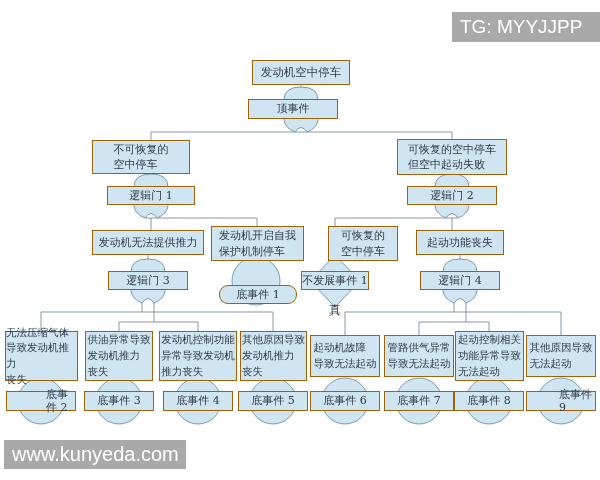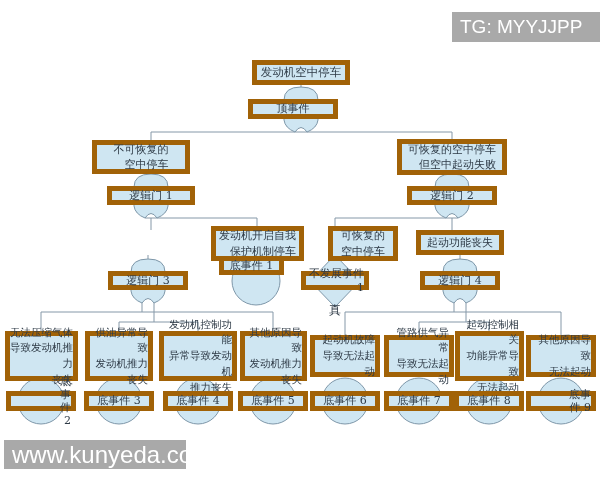--- a/index.html
+++ b/index.html
@@ -5,38 +5,38 @@
   html,body{margin:0;padding:0;background:#ffffff;}
   .canvas{
     position:relative;width:600px;height:480px;background:#ffffff;
     font-family:"DejaVu Serif", serif;color:#2e3a46;overflow:hidden;
   }
   .wires{position:absolute;left:0;top:0;z-index:0;}
   .wire{stroke:#8598a8;stroke-width:1;fill:none;}
   .sym{fill:#cfe6f2;stroke:#7e97a9;stroke-width:1;}
   .node{
     position:absolute;z-index:2;box-sizing:border-box;
-    background:#cfe6f2;border:5px solid #a16207;
+    background:#cfe6f2;border:1px solid #a16207;
     display:flex;align-items:center;justify-content:center;
-    text-align:right;white-space:pre-line;
+    text-align:left;white-space:pre-line;
     font-size:11px;line-height:1.4;color:#2e3a46;
   }
   .node.small{font-size:10.5px;line-height:1.5;}
   .label{font-size:11px;line-height:1.2;}
   .note{
     position:absolute;z-index:2;font-size:12px;color:#2e3a46;
     display:flex;align-items:center;justify-content:center;
   }
   .wm{
     position:absolute;z-index:3;background:#a9a9a9;color:#ffffff;
     font-family:"Liberation Sans", sans-serif;
     display:flex;align-items:center;box-sizing:border-box;padding:0 8px;
   }
   .wm-tr{left:452px;top:12px;width:148px;height:30px;font-size:19px;}
-  .wm-bl{left:4px;top:440px;width:182px;height:29px;font-size:24px;}
+  .wm-bl{left:4px;top:440px;width:182px;height:29px;font-size:20px;}
 </style>
 </head>
 <body>
 
 <div class="canvas">
 
   <svg class="wires" width="600" height="480" viewBox="0 0 600 480">
 
     <g>
       <path class="wire" d="M301 84 V87
@@ -108,28 +108,29 @@
   <div class="node" style="left:252px;top:60px;width:98px;height:25px;font-size:11.5px;">发动机空中停车</div>
   <div class="node label" style="left:248px;top:99px;width:90px;height:20px;">顶事件</div>
 
   <div class="node" style="left:92px;top:140px;width:98px;height:34px;">不可恢复的
 空中停车</div>
   <div class="node" style="left:397px;top:139px;width:110px;height:36px;">可恢复的空中停车
 但空中起动失败</div>
   <div class="node label" style="left:107px;top:186px;width:88px;height:19px;">逻辑门 1</div>
   <div class="node label" style="left:407px;top:186px;width:90px;height:19px;">逻辑门 2</div>
 
+  <div class="node" style="left:92px;top:230px;width:112px;height:25px;">发动机无法提供推力</div>
   <div class="node" style="left:211px;top:226px;width:93px;height:35px;">发动机开启自我
 保护机制停车</div>
   <div class="node" style="left:300px;top:226px;width:70px;height:35px;margin-left:28px;">可恢复的
 空中停车</div>
   <div class="node" style="left:416px;top:230px;width:88px;height:25px;">起动功能丧失</div>
 
   <div class="node label" style="left:108px;top:271px;width:80px;height:19px;">逻辑门 3</div>
-  <div class="node label" style="left:219px;top:256px;width:65px;height:19px;">底事件 1</div>
+  <div class="node label" style="left:219px;top:285px;width:78px;height:19px;border-radius:9px;">底事件 1</div>
   <div class="node label" style="left:301px;top:271px;width:68px;height:19px;">不发展事件 1</div>
   <div class="note" style="left:327px;top:302px;width:16px;height:16px;">真</div>
   <div class="node label" style="left:420px;top:271px;width:80px;height:19px;">逻辑门 4</div>
 
   <div class="node small" style="left:5px;top:331px;width:73px;height:50px;">无法压缩气体
 导致发动机推力
 丧失</div>
   <div class="node small" style="left:85px;top:331px;width:68px;height:50px;">供油异常导致
 发动机推力
 丧失</div>

